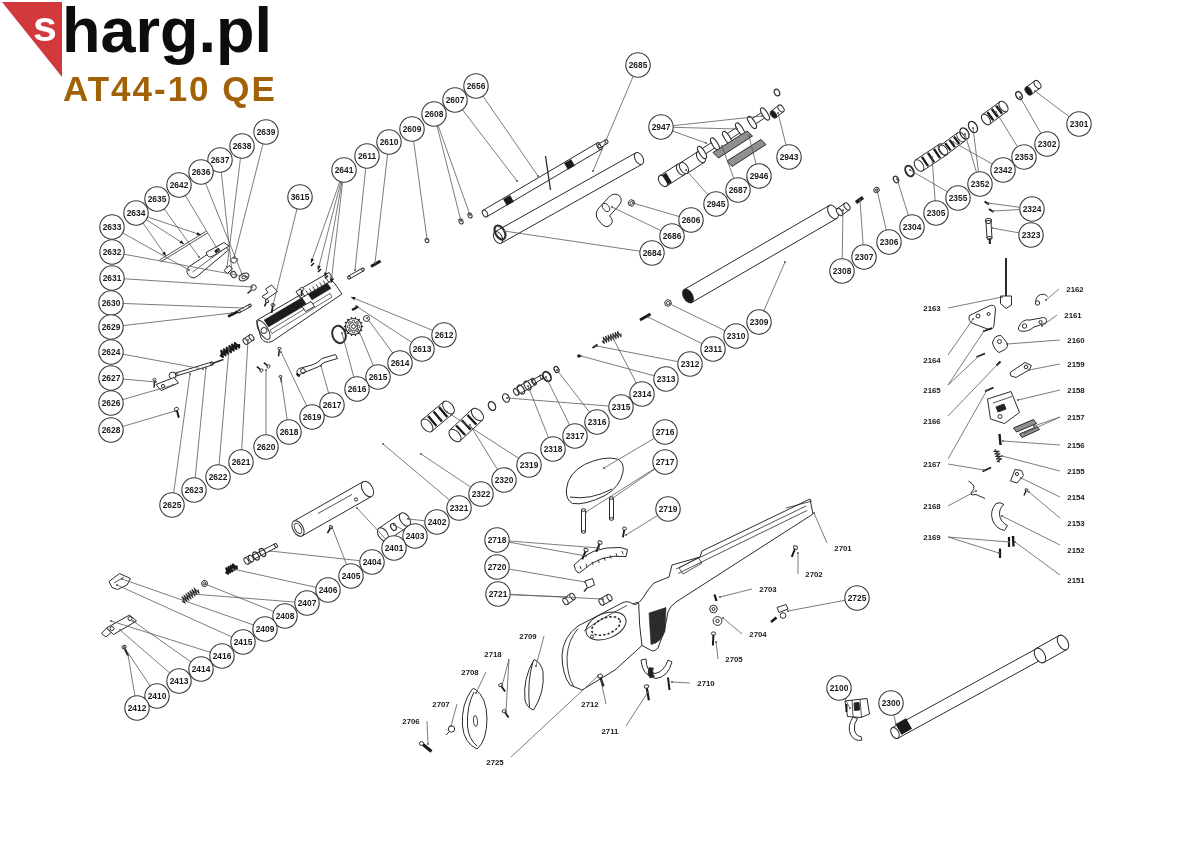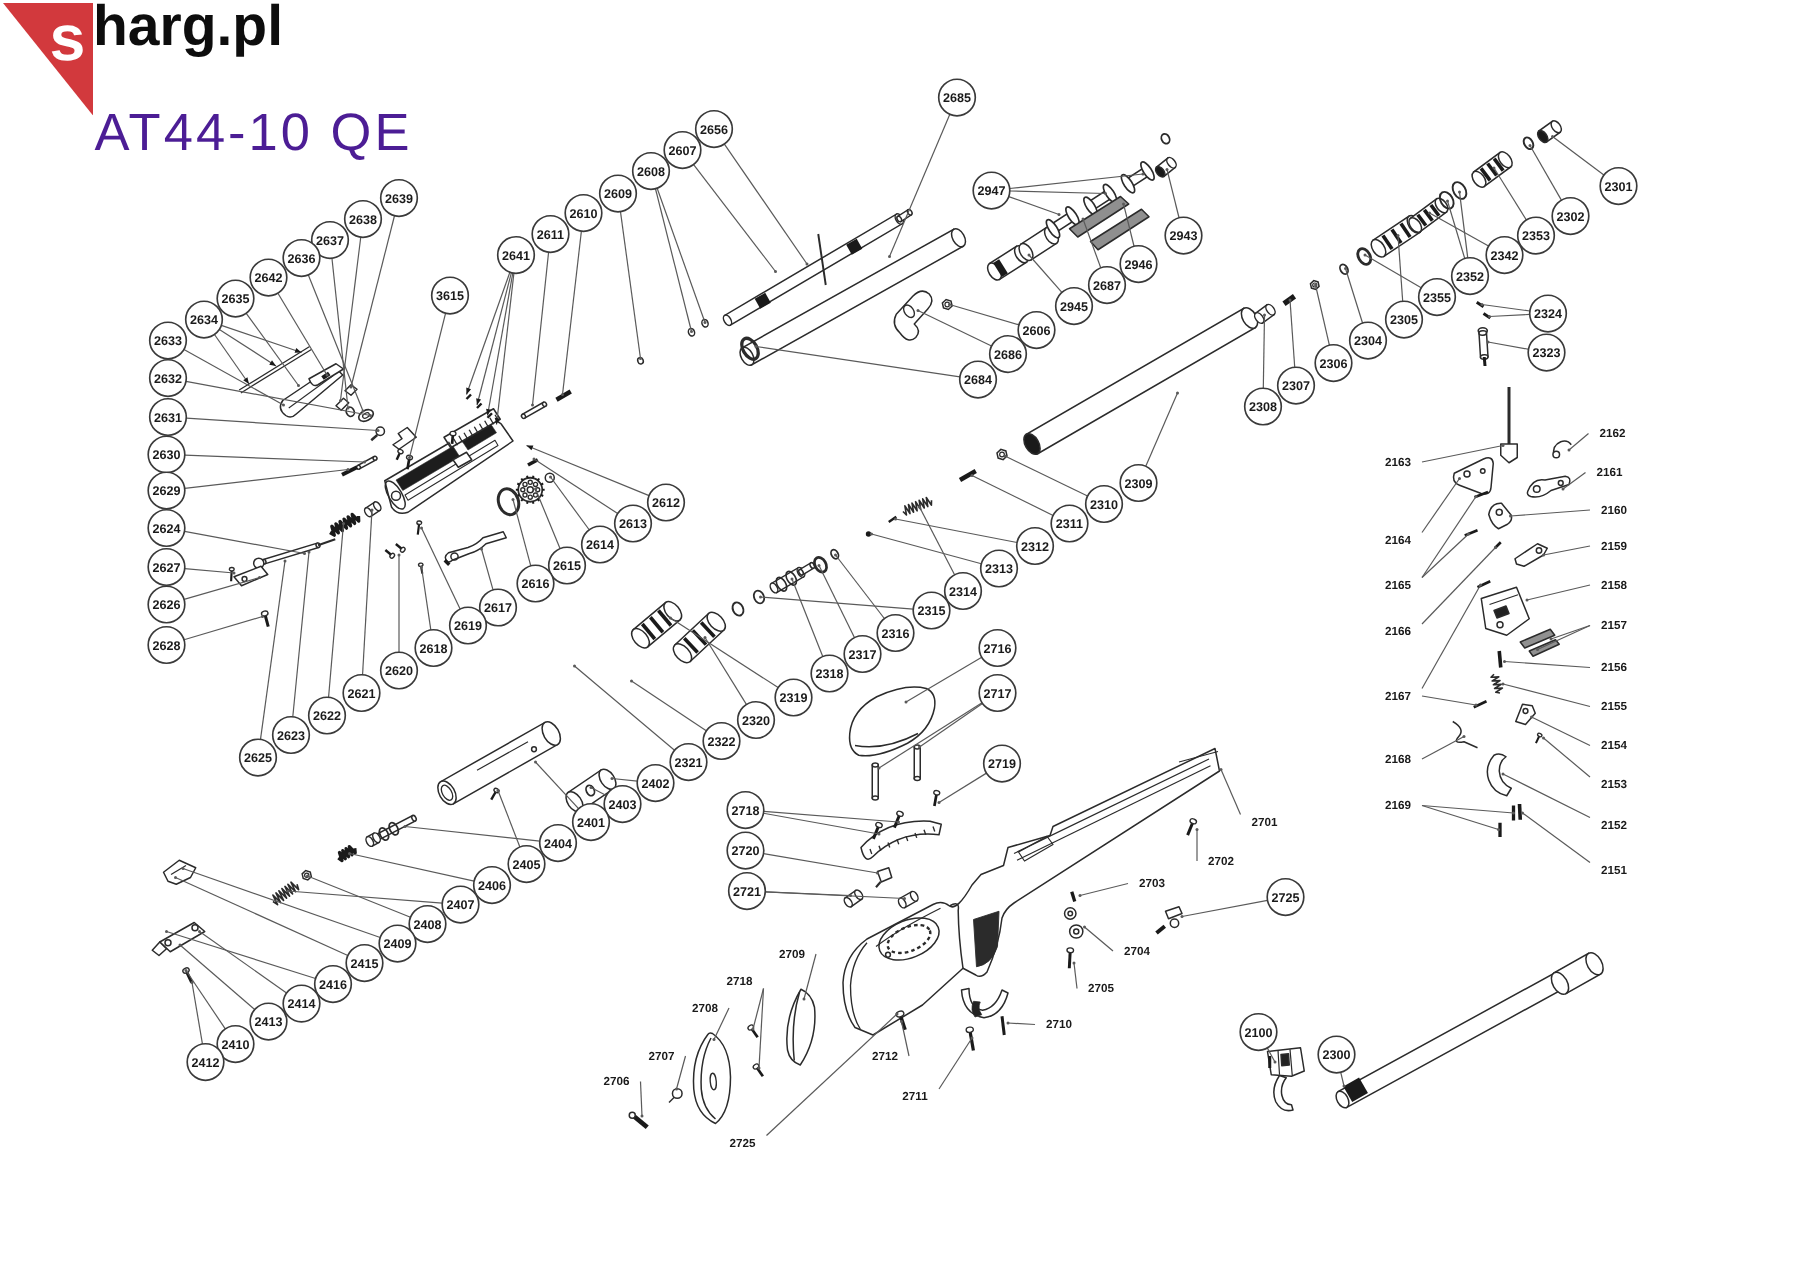--- a/index.html
+++ b/index.html
@@ -4,24 +4,24 @@
 <style>
   html,body{margin:0;padding:0;background:#fff;}
   body{width:1200px;height:849px;position:relative;overflow:hidden;
        font-family:"Liberation Sans","DejaVu Sans",sans-serif;}
   #diagram{position:absolute;left:0;top:0;}
   .logo{position:absolute;left:0;top:0;}
   .logo-tri{position:absolute;left:2px;top:2px;width:60px;height:75px;
             clip-path:polygon(0 0,100% 0,100% 100%);}
   .logo-s{position:absolute;left:31px;top:3px;font-size:43px;font-weight:bold;
           color:#fff;line-height:1;}
-  .brand{position:absolute;left:62px;top:-1px;font-size:38px;font-weight:bold;
+  .brand{position:absolute;left:62px;top:-1px;font-size:63px;font-weight:bold;
          color:#0d0d0d;letter-spacing:0px;line-height:1;}
-  .model{position:absolute;left:63px;top:71px;font-size:35px;color:#4c1d95;
-         letter-spacing:2px;line-height:1;}
+  .model{position:absolute;left:63px;top:71px;font-size:35px;color:#a16207;
+         letter-spacing:2px;line-height:1;font-weight:bold;}
 </style>
 </head>
 <body>
 
 <svg id="diagram" width="1200" height="849" viewBox="0 0 1200 849" xmlns="http://www.w3.org/2000/svg">
     <g>
       <line x1="160.57761805975127" y1="261.93613961407965" x2="207.57761805975127" y2="232.93613961407965" stroke="#2b2b2b" stroke-width="0.8"></line>
       <line x1="159.42238194024873" y1="260.06386038592035" x2="206.42238194024873" y2="231.06386038592035" stroke="#2b2b2b" stroke-width="0.8"></line>
     </g>
     <g>

